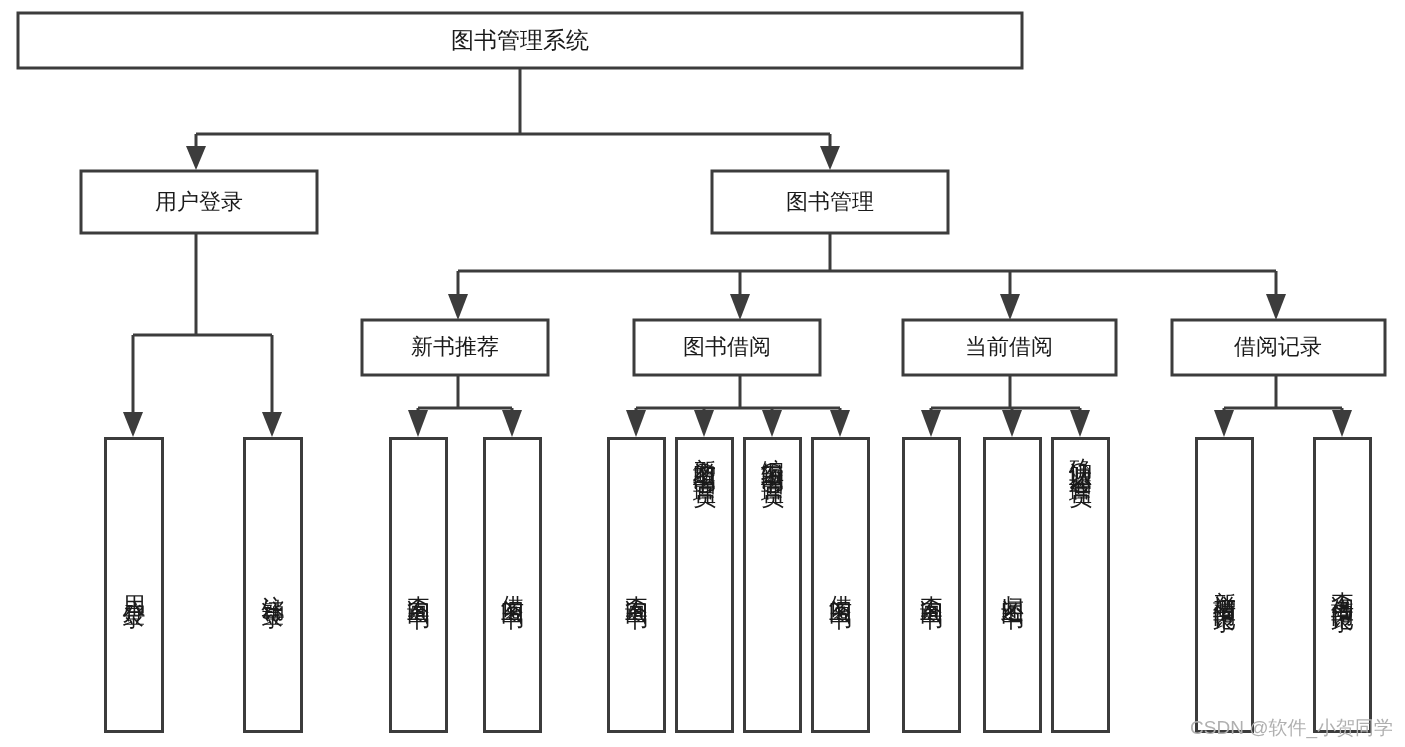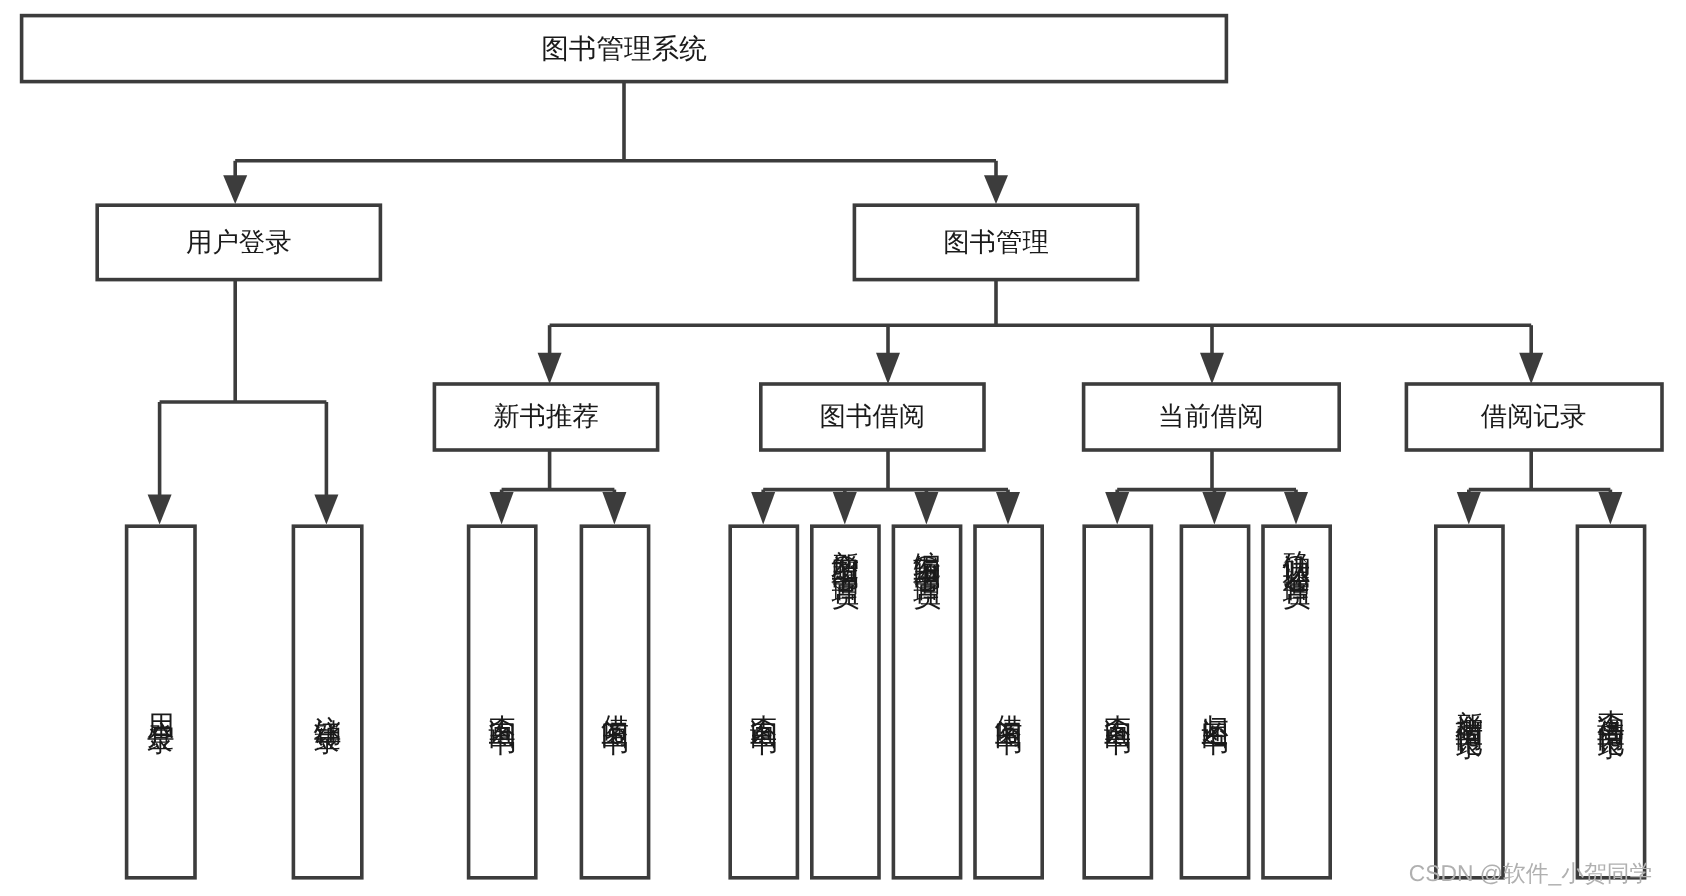--- a/index.html
+++ b/index.html
@@ -61,21 +61,21 @@
     display: flex;
     align-items: center;
     justify-content: center;
     overflow: hidden;
   }
   .leaf-box.align-top .vtext-inner {
     align-self: flex-start;
   }
   .watermark {
     position: absolute;
-    right: 28px;
+    right: 12px;
     bottom: 6px;
     font-family: "Liberation Sans", "DejaVu Sans", sans-serif;
     font-size: 19px;
     color: #b0b0b0;
     white-space: nowrap;
     pointer-events: none;
   }
 </style>
 </head>
 <body>

